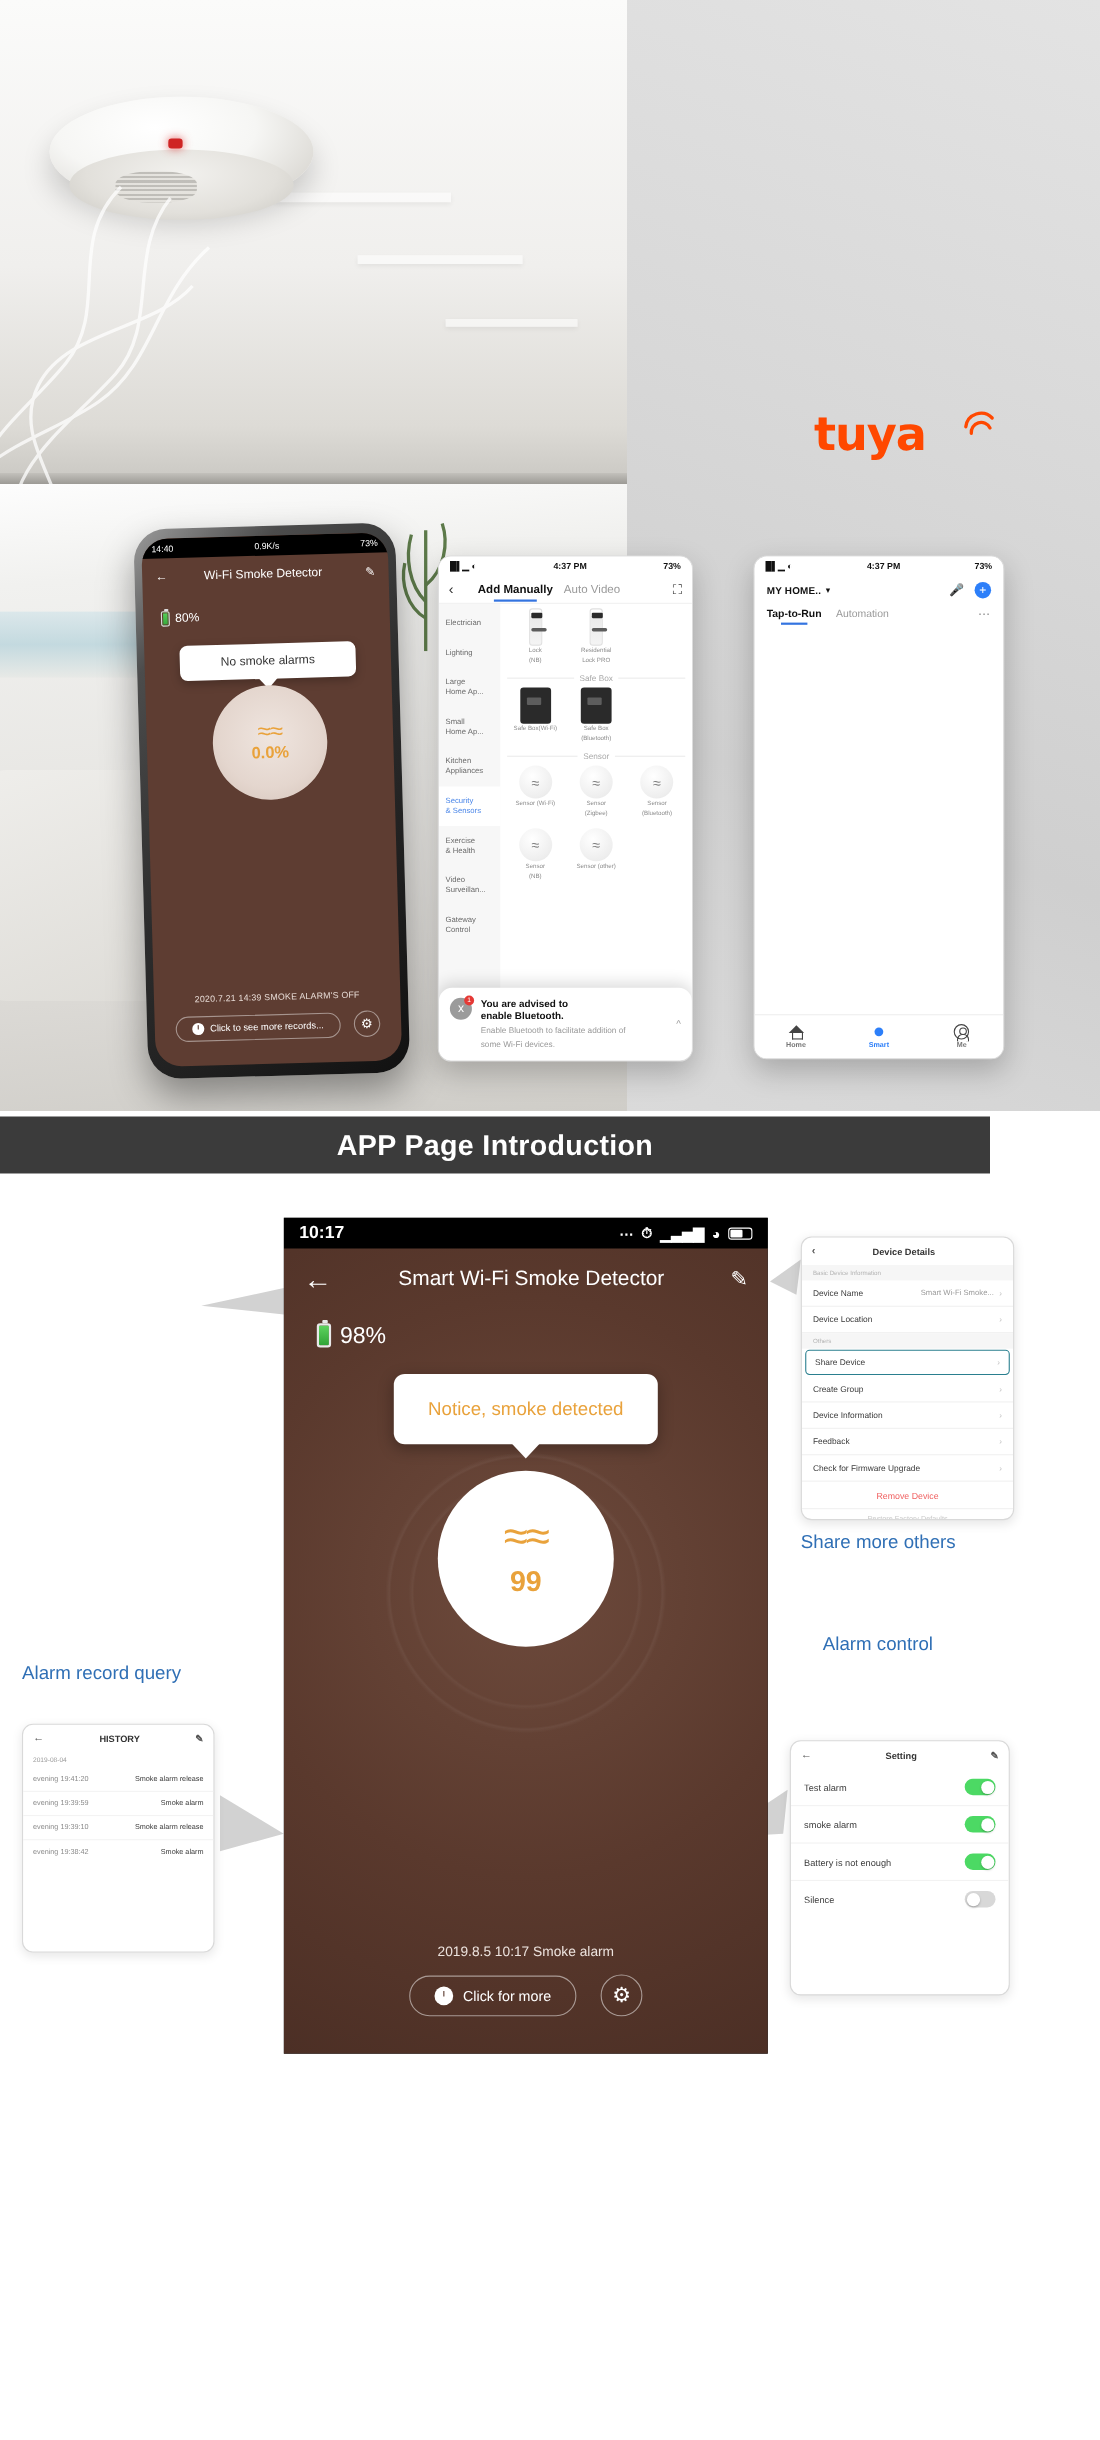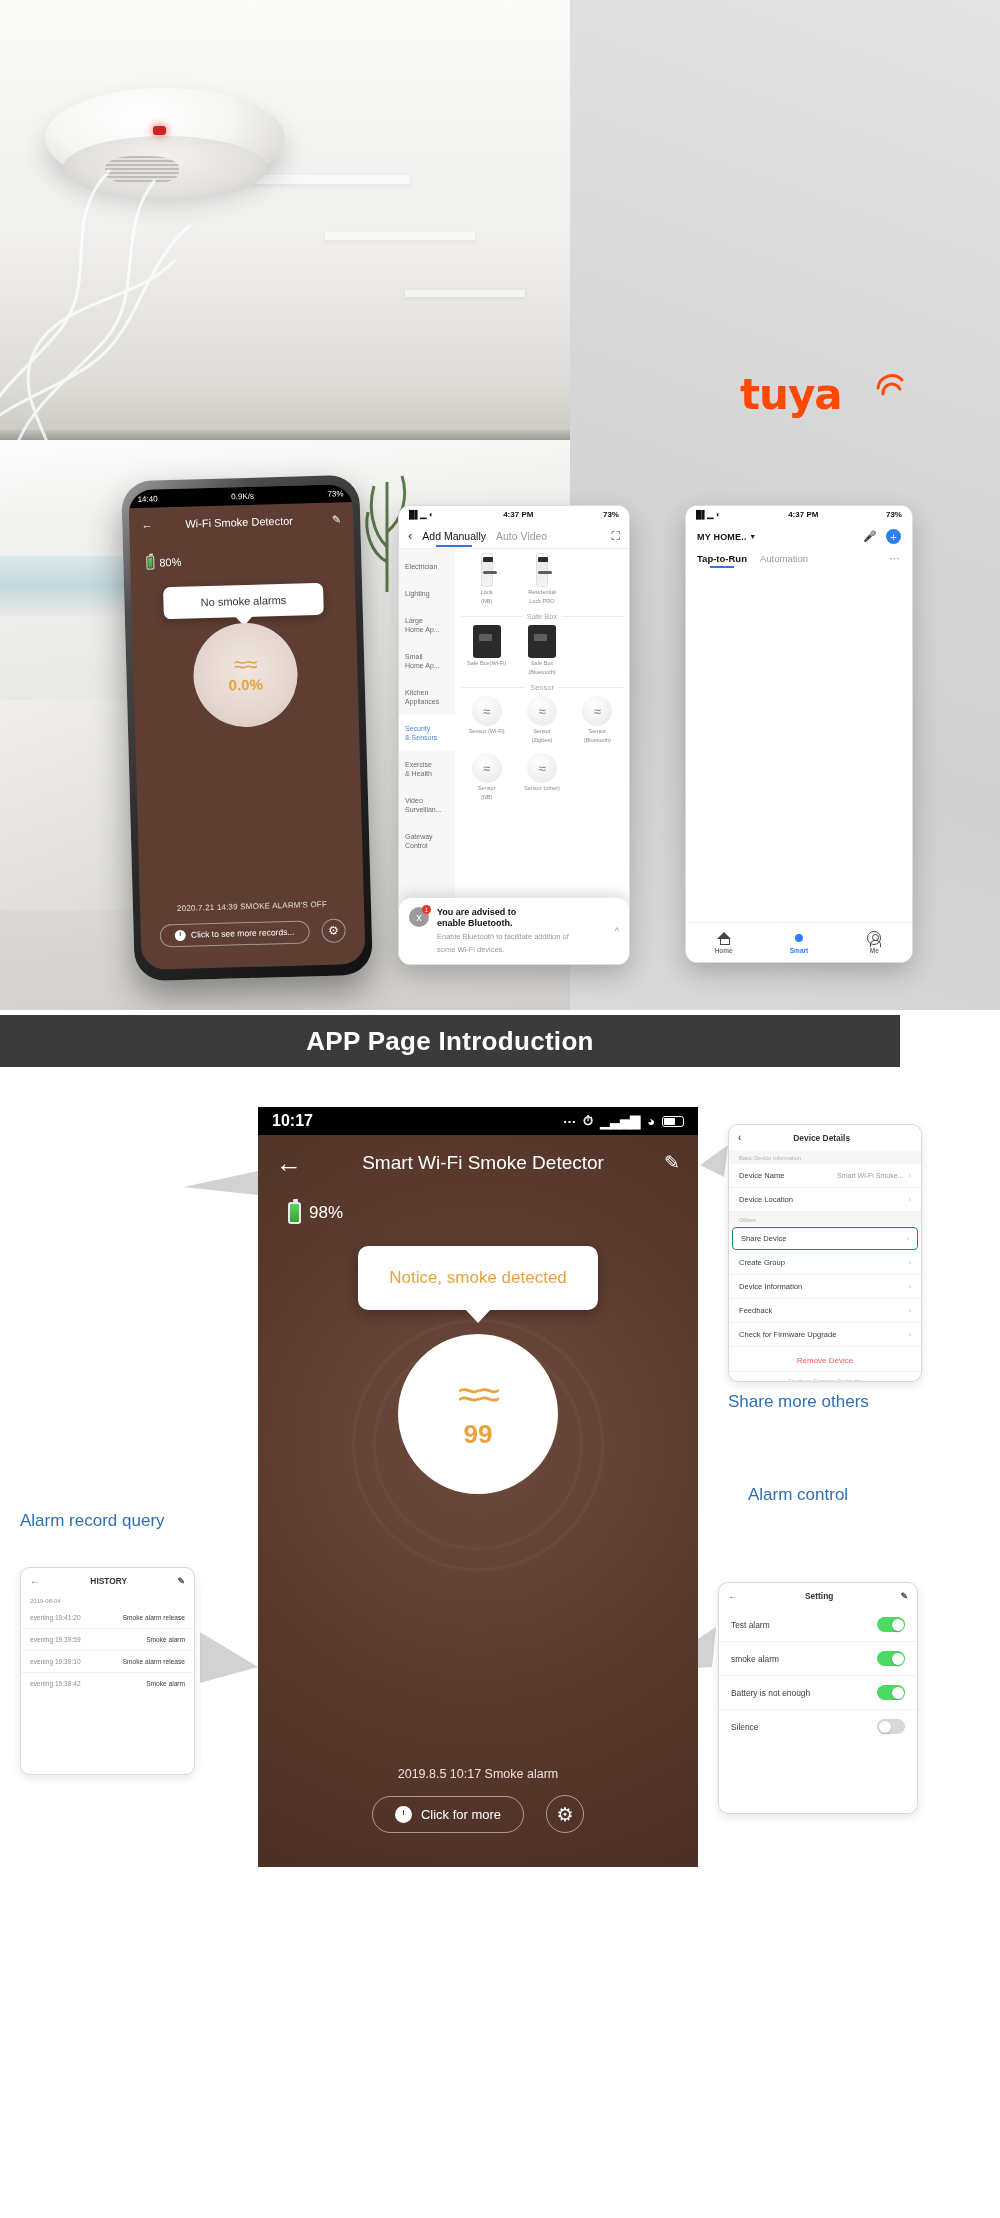--- a/index.html
+++ b/index.html
@@ -158,21 +158,21 @@
   .ios-status{
     height:17px; display:flex; align-items:center; justify-content:space-between;
     padding:0 10px; font-size:8px; color:#111; background:#fff; font-weight:700;
   }
   .m-nav{
     height:26px; display:flex; align-items:center; padding:0 9px; gap:10px; background:#fff;
     border-bottom:1px solid #f0f0f0;
   }
   .m-nav .back{ font-size:13px; color:#333; }
   .m-tab{ font-size:10.5px; color:#9a9a9a; }
-  .m-tab.active{ color:#111; font-weight:400; position:relative; }
+  .m-tab.active{ color:#111; font-weight:700; position:relative;margin-left:12px; }
   .m-tab.active:after{
     content:""; position:absolute; left:22%; bottom:-5px; width:56%; height:2px; background:#3474e0;
   }
   .m-scan{ margin-left:auto; font-size:12px; color:#333; }
   .m-body{ display:flex; height:395px; }
   .m-side{ width:56px; background:#f7f7f7; padding-top:4px; }
   .m-side-item{
     font-size:7px; color:#6a6a6a; line-height:9px; padding:9px 6px; text-align:left;
   }
   .m-side-item.active{ color:#4a86e8; background:#fff; }
@@ -280,21 +280,21 @@
   .mp-status .right{ display:flex; align-items:center; gap:7px; font-size:13px; }
   .mp-screen{
     height:732px; position:relative;
     background:
       radial-gradient(circle at 50% 42%, #6d4a3c 0%, #634134 30%, #5a392d 55%, #4c2f25 100%);
   }
   .mp-nav{ display:flex; align-items:center; padding:16px 18px 0; color:#fff; }
   .mp-nav .back{ font-size:26px; line-height:20px; }
   .mp-nav .title{ flex:1; text-align:center; font-size:19px; }
   .mp-nav .pen{ font-size:19px; }
-  .mp-batt{ display:flex; align-items:center; gap:8px; padding:28px 0 0 30px; color:#fff; font-size:17px; }
+  .mp-batt{ display:flex; gap:8px; padding:28px 0 0 30px; color:#fff; font-size:21px; }
   .mp-batt-ico{
     width:13px; height:22px; border:2px solid #e9e9e9; border-radius:3px; position:relative;
     background:linear-gradient(180deg,#5ed45f,#30a336);
   }
   .mp-batt-ico:before{ content:""; position:absolute; left:3px; top:-5px; width:5px; height:3px;
     background:#e9e9e9; border-radius:1px; }
   .mp-bubble-wrap{ position:relative; width:240px; margin:22px auto 0; }
   .mp-bubble{
     background:#fff; border-radius:10px; text-align:center; padding:22px 10px;
     color:#e9a23b; font-size:17px; box-shadow:0 4px 14px rgba(0,0,0,.3);

